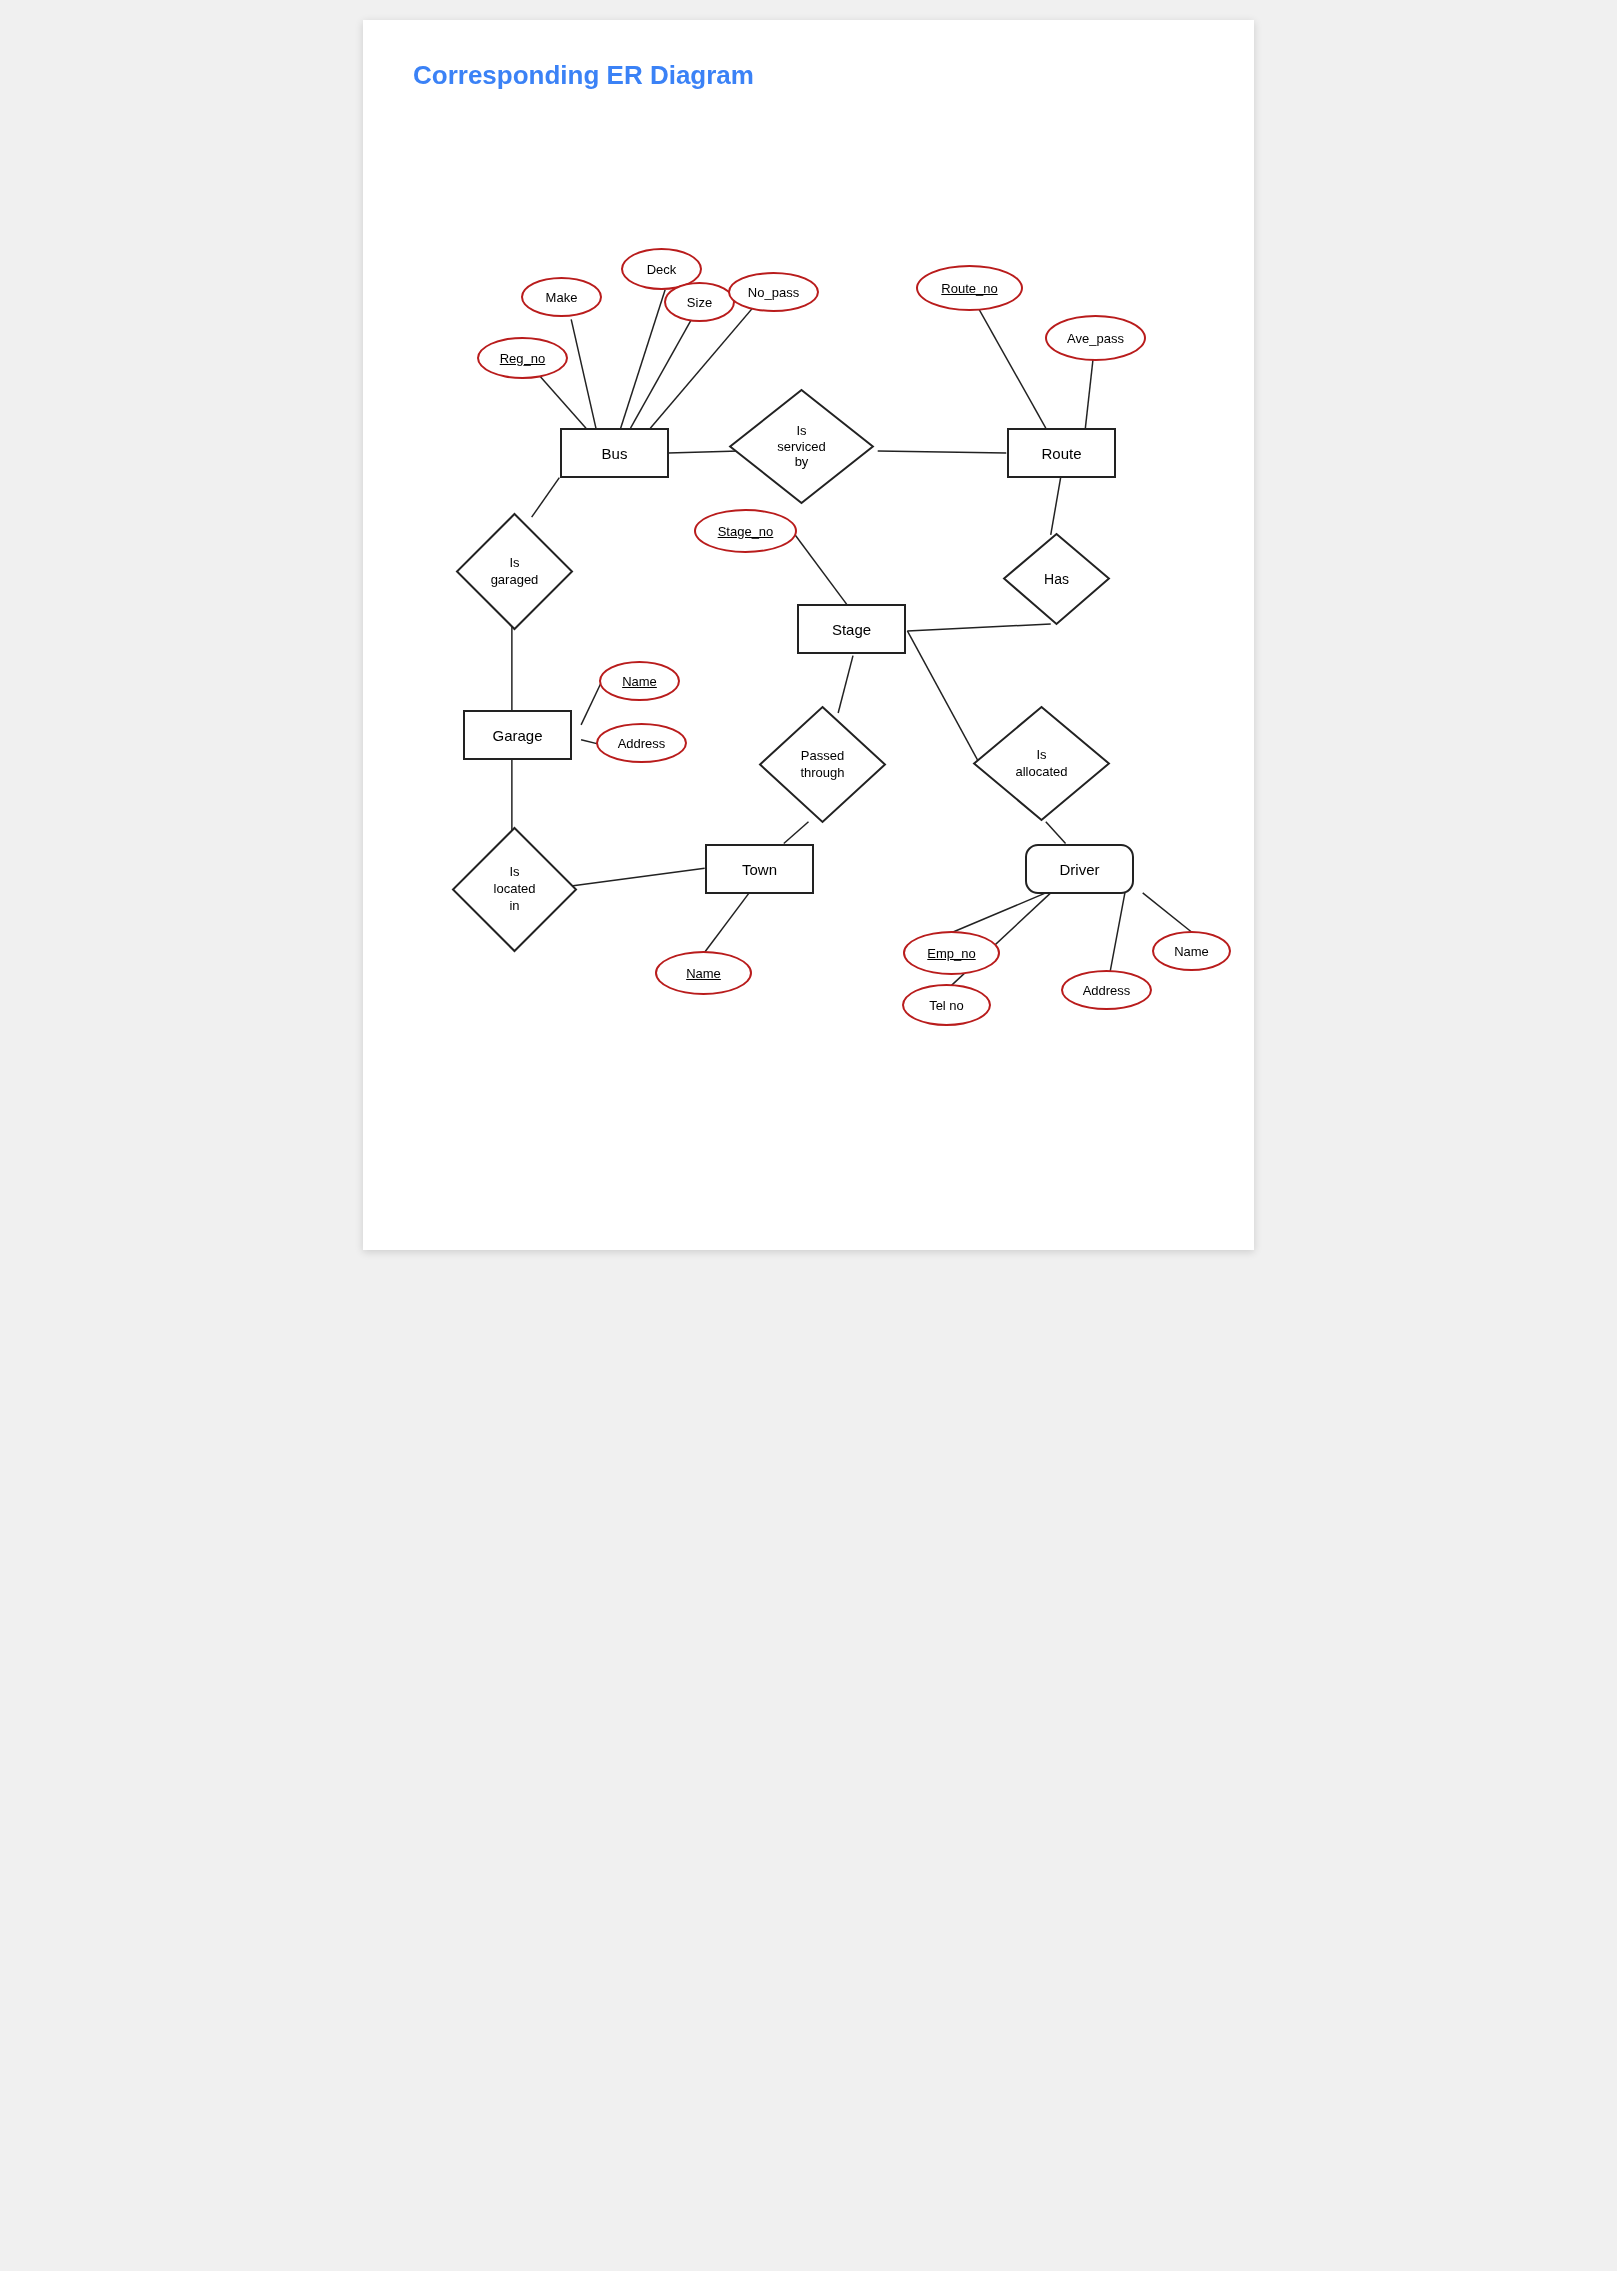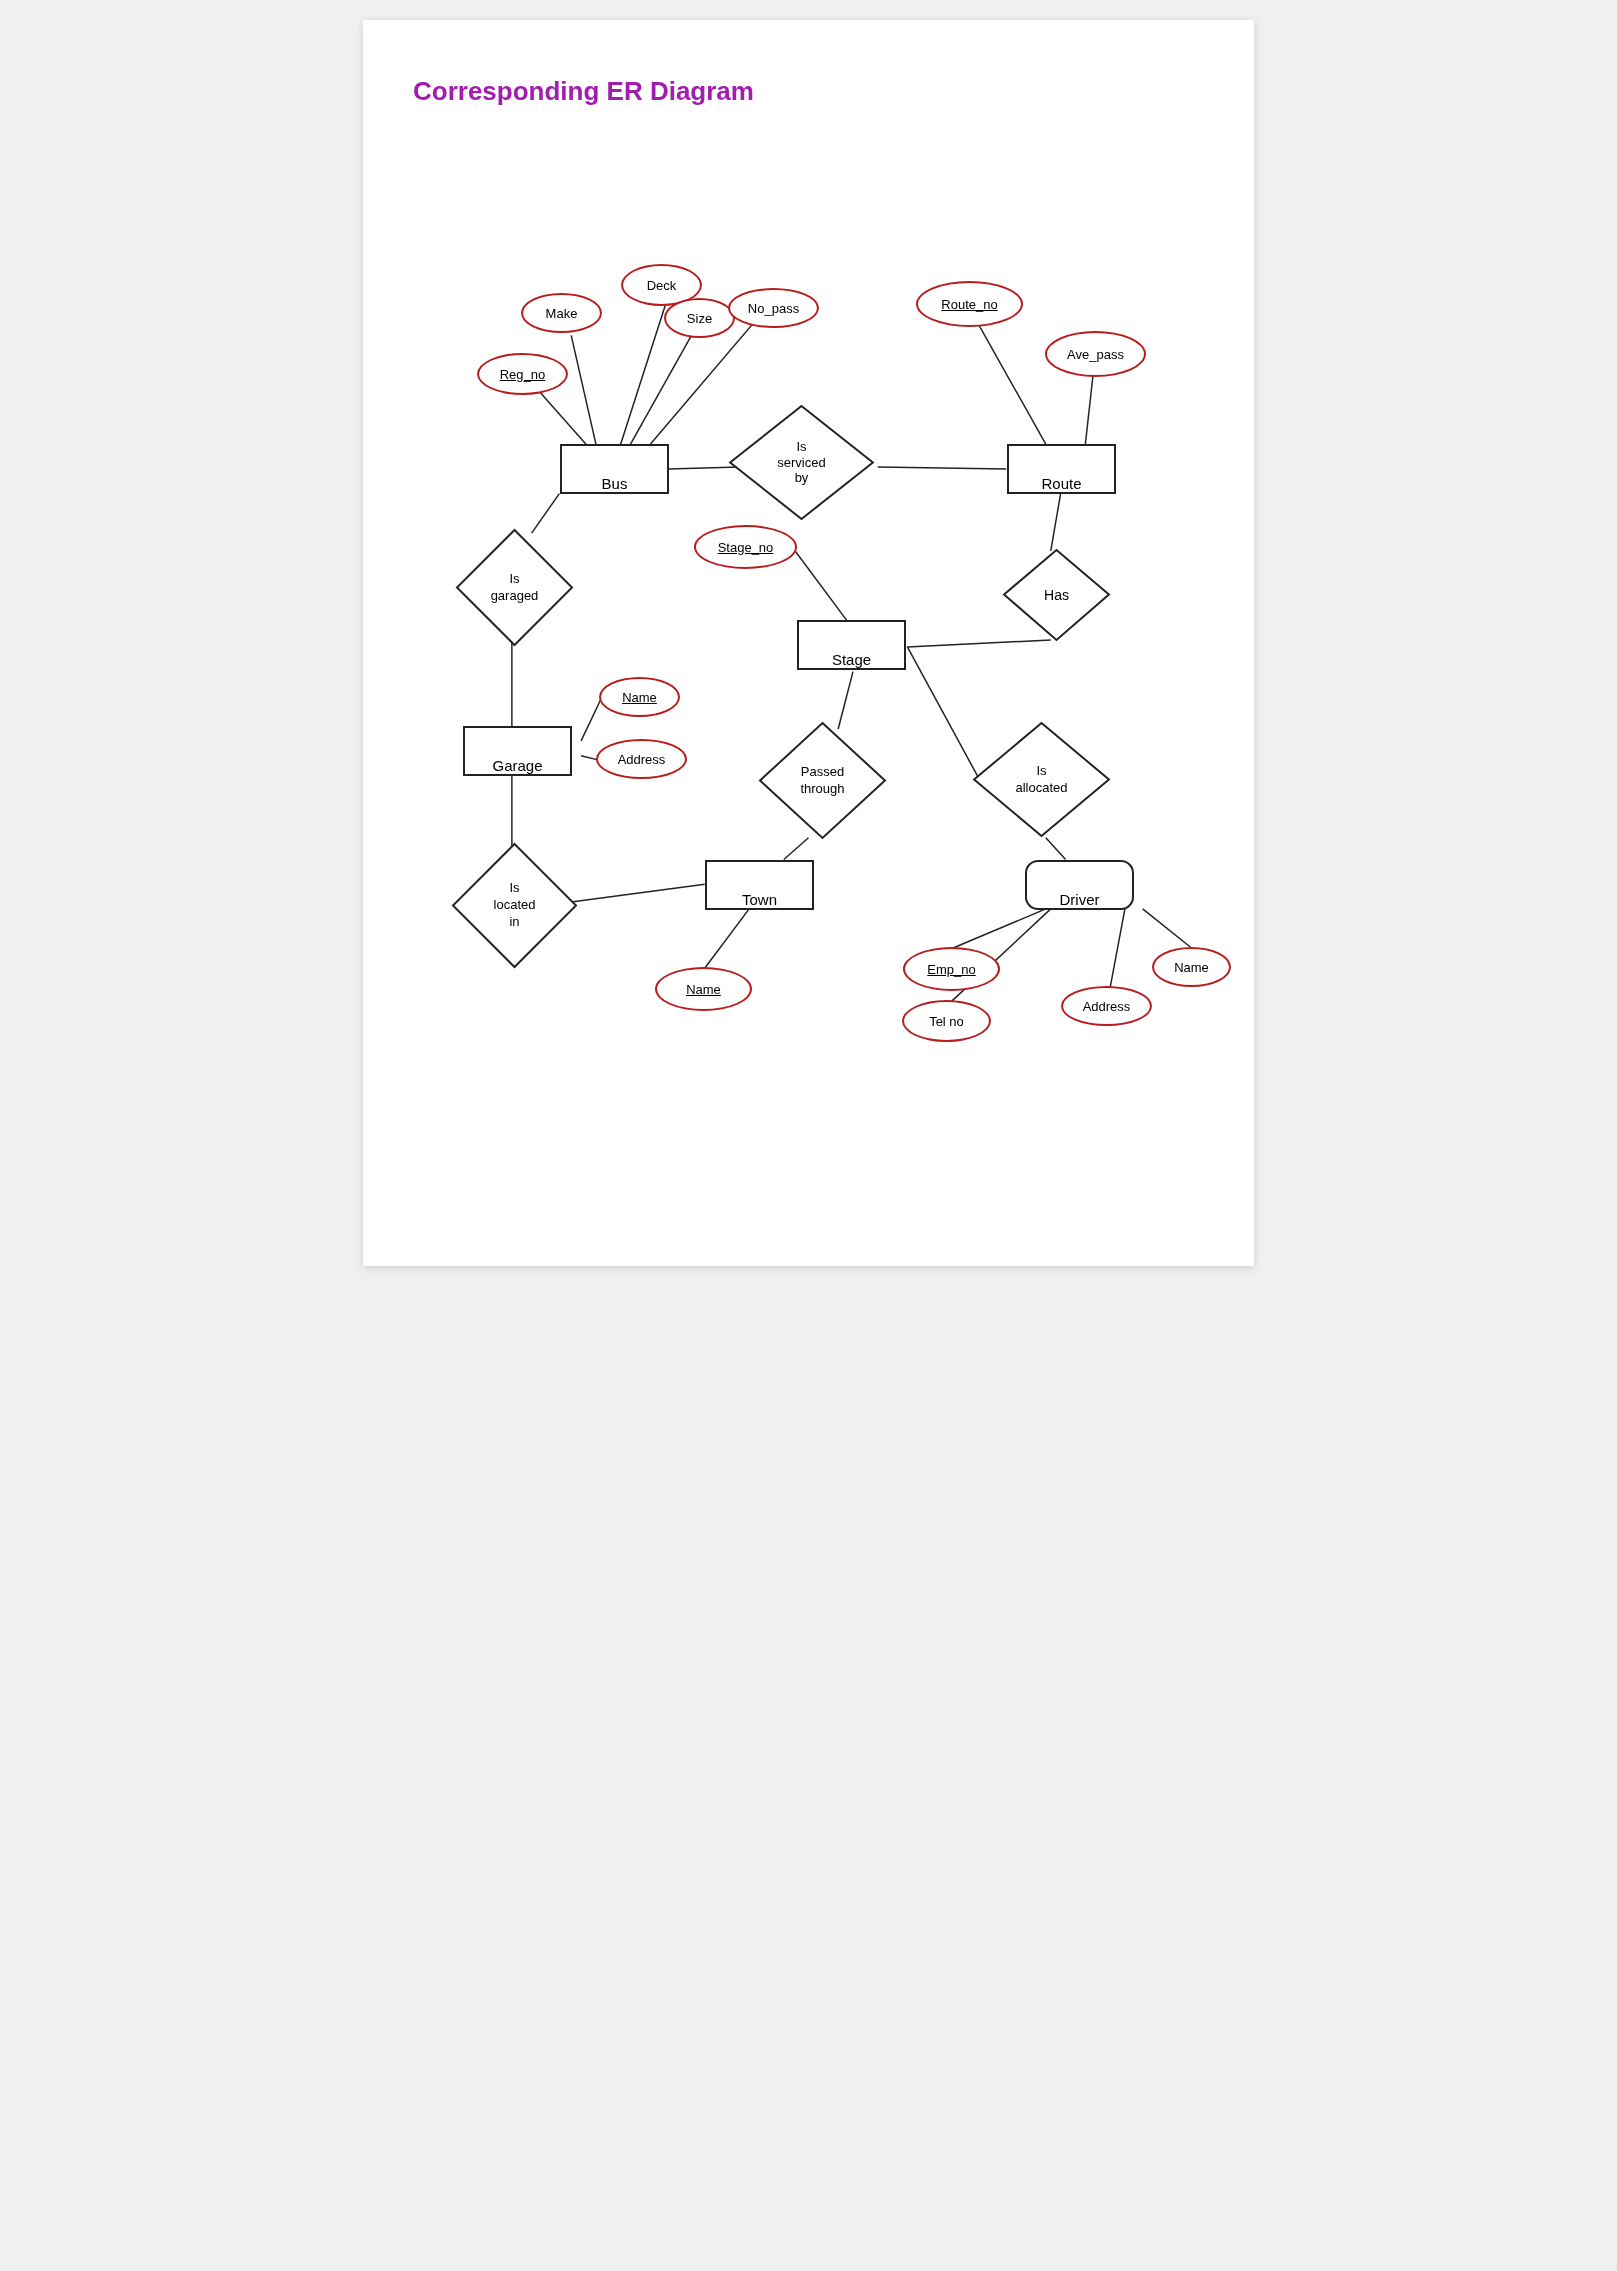--- a/index.html
+++ b/index.html
@@ -16,36 +16,35 @@
       width: 891px;
       min-height: 1188px;
       position: relative;
       padding: 40px 50px;
       box-shadow: 0 2px 8px rgba(0,0,0,0.15);
     }
     .title {
       font-family: Arial, sans-serif;
       font-size: 26px;
       font-weight: bold;
-      color: #a21caf;
+      color: #3b82f6;
       margin-bottom: 30px;
-      margin-top: 16px;
     }
     .diagram {
       position: relative;
       width: 100%;
       height: 1089px;
     }
     
     .entity {
       position: absolute;
       border: 2px solid #222;
       background: #fff;
       display: flex;
-      align-items: flex-end;
+      align-items: center;
       justify-content: center;
       font-family: Arial, sans-serif;
       font-size: 15px;
       font-weight: normal;
       text-align: center;
     }
     
     .relationship {
       position: absolute;
       display: flex;

